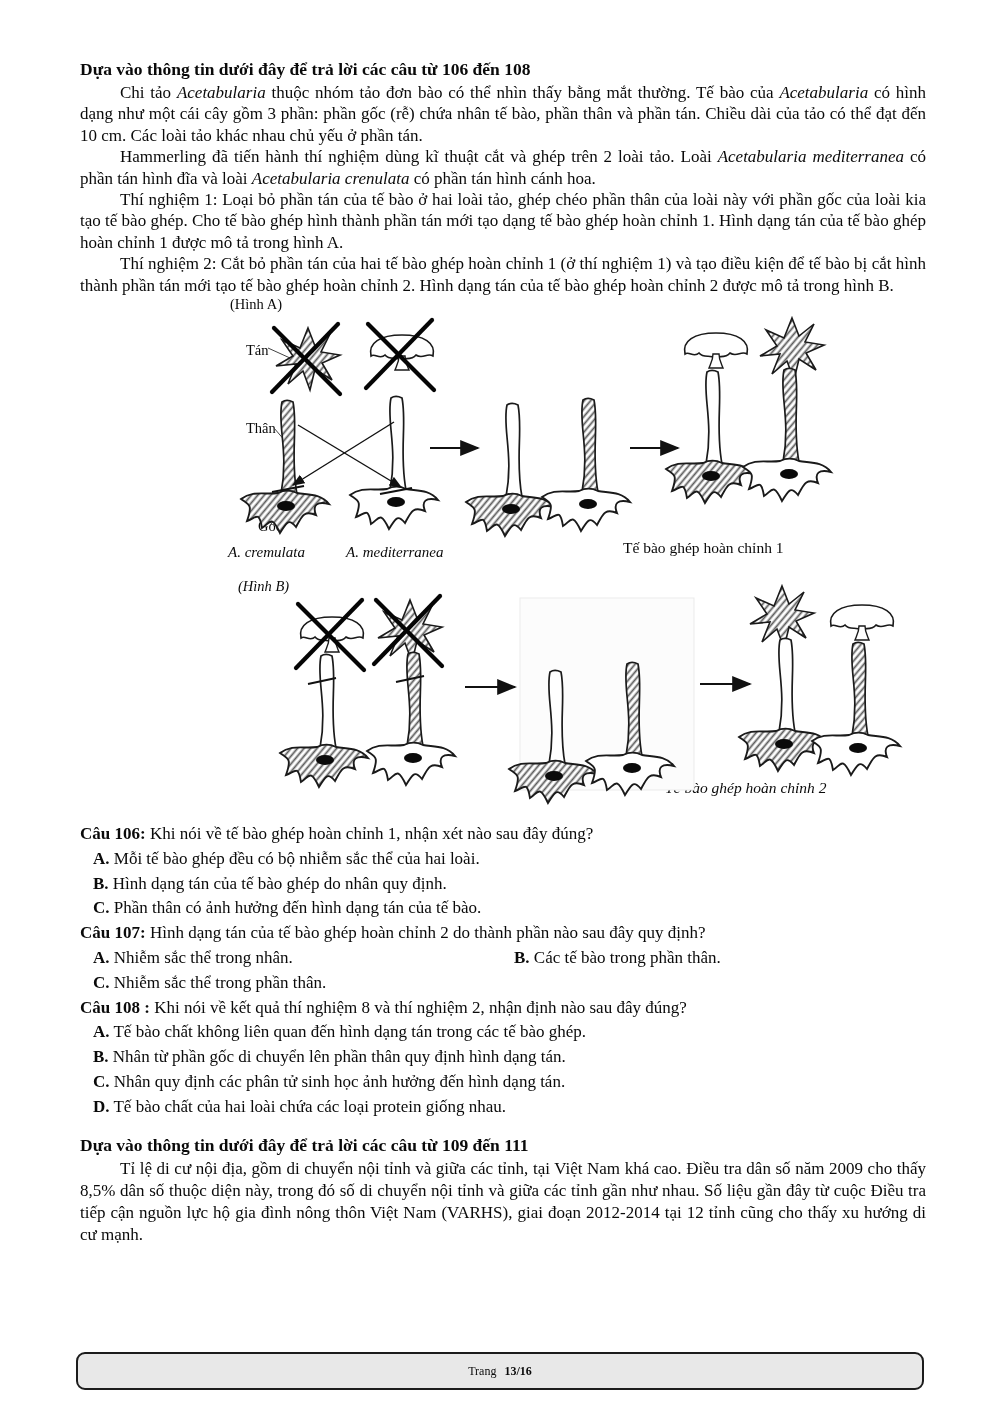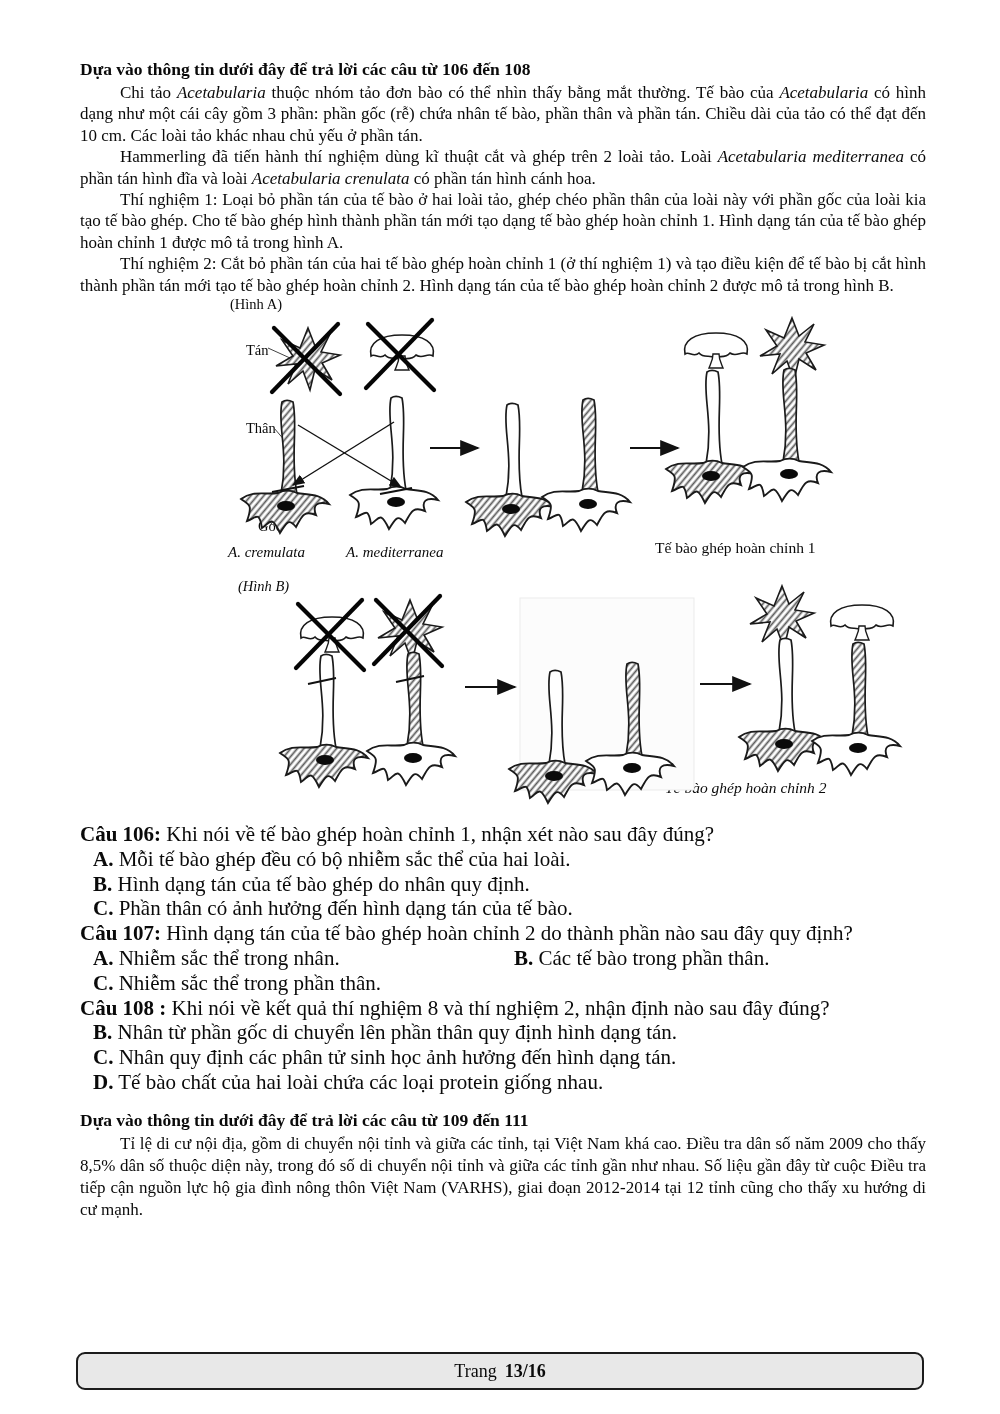--- a/index.html
+++ b/index.html
@@ -8,31 +8,31 @@
   .content{position:absolute;left:80px;top:58px;width:846px;}
   .sec-title{font-size:17.5px;font-weight:bold;margin:0 0 2px 0;line-height:22px;}
   .para{font-size:17px;line-height:21.4px;text-align:justify;text-indent:40px;margin:0;}
   .it{font-style:italic;}
   .figure{position:relative;width:846px;}
   .fig-a{height:276px;}
   .fig-b{height:250px;font-style:italic;}
   .figlabel{position:absolute;font-size:14.5px;line-height:16px;white-space:nowrap;}
   .figlabel.sp{font-style:italic;font-size:15px;}
   .figlabel.res{font-size:15.5px;}
-  .q p{margin:0;font-size:21px;line-height:24.8px;text-align:left;}
+  .q p{margin:0;font-size:17px;line-height:24.8px;text-align:left;}
   .opt{padding-left:13px;}
   .opt2col{display:grid;grid-template-columns:421px auto;padding-left:13px;}
   .opt2col p{padding-left:0;}
   .qnum{font-weight:bold;}
   .oletter{font-weight:bold;}
   .sec2{margin-top:14px;}
   .mig{line-height:22.2px;}
   .footer{position:absolute;left:76px;top:1352px;width:844px;height:34px;
     border:2px solid #1c1c1c;border-radius:9px;background:#e8e8e8;
-    display:flex;align-items:center;justify-content:center;font-size:18px;}
+    display:flex;align-items:center;justify-content:center;font-size:12px;}
   .footer b{margin-left:8px;}
   svg{display:block;}
 </style>
 </head>
 <body>
 
 <div class="page">
   <div class="content">
 
     <h3 class="sec-title">Dựa vào thông tin dưới đây để trả lời các câu từ 106 đến 108</h3>
@@ -44,21 +44,21 @@
     <p class="para">Thí nghiệm 1: Loại bỏ phần tán của tế bào ở hai loài tảo, ghép chéo phần thân của loài này với phần gốc của loài kia tạo tế bào ghép. Cho tế bào ghép hình thành phần tán mới tạo dạng tế bào ghép hoàn chỉnh 1. Hình dạng tán của tế bào ghép hoàn chỉnh 1 được mô tả trong hình A.</p>
     <p class="para">Thí nghiệm 2: Cắt bỏ phần tán của hai tế bào ghép hoàn chỉnh 1 (ở thí nghiệm 1) và tạo điều kiện để tế bào bị cắt hình thành phần tán mới tạo tế bào ghép hoàn chỉnh 2. Hình dạng tán của tế bào ghép hoàn chỉnh 2 được mô tả trong hình B.</p>
 
     <div class="figure fig-a">
       <span class="figlabel" style="left:150px;top:0;">(Hình A)</span>
       <span class="figlabel" style="left:166px;top:46px;">Tán</span>
       <span class="figlabel" style="left:166px;top:124px;">Thân</span>
       <span class="figlabel" style="left:166px;top:222px;margin-left:12px;">Gốc</span>
       <span class="figlabel sp" style="left:148px;top:248px;">A. cremulata</span>
       <span class="figlabel sp" style="left:266px;top:248px;">A. mediterranea</span>
-      <span class="figlabel res" style="left:543px;top:244px;margin-left:32px;">Tế bào ghép hoàn chỉnh 1</span>
+      <span class="figlabel res" style="left:543px;top:244px;">Tế bào ghép hoàn chỉnh 1</span>
 
       <svg style="position:absolute;left:100px;top:14px;" width="668" height="250" viewBox="0 0 668 250">
         <defs>
           <pattern id="hatch" width="5" height="5" patternUnits="userSpaceOnUse" patternTransform="rotate(40)">
             <rect width="5" height="5" fill="#ffffff"></rect>
             <line x1="2.5" y1="0" x2="2.5" y2="5" stroke="#5a5a5a" stroke-width="1.8"></line>
           </pattern>
           <path id="stalk" d="M -5 0 C -10 22, 2 50, -6 92 C -2 96, 7 96, 10 92 C 3 55, 11 25, 6 0 C 2 -2, -2 -2, -5 0 Z"></path>
           <path id="base" d="M -9 91 C -22 93, -34 88, -46 97 C -38 103, -34 102, -40 119 C -31 116, -28 108, -25 126 C -17 121, -16 112, -7 131 C -1 122, 1 115, 9 125 C 15 114, 17 108, 29 113 C 25 103, 30 99, 42 102 C 33 91, 20 93, 10 91 C 4 88, -3 88, -9 91 Z"></path>
           <path id="star" d="M0 -30 L7 -12 L22 -24 L13 -6 L32 -3 L14 5 L24 22 L7 11 L2 32 L-5 13 L-20 26 L-12 6 L-32 8 L-15 -2 L-26 -18 L-8 -10 Z"></path>
@@ -221,20 +221,21 @@
       <p><b class="qnum">Câu 107:</b> <span>Hình dạng tán của tế bào ghép hoàn chỉnh 2 do thành phần nào sau đây quy định?</span></p>
       <div class="opt2col">
         <p><b class="oletter">A.</b> <span>Nhiễm sắc thể trong nhân.</span></p>
         <p><b class="oletter">B.</b> <span>Các tế bào trong phần thân.</span></p>
         <p><b class="oletter">C.</b> <span>Nhiễm sắc thể trong phần thân.</span></p>
       </div>
     </div>
 
     <div class="q">
       <p><b class="qnum">Câu 108 :</b> <span>Khi nói về kết quả thí nghiệm 8 và thí nghiệm 2, nhận định nào sau đây đúng?</span></p>
+      <p class="opt"><b class="oletter">A.</b> <span>Tế bào chất không liên quan đến hình dạng tán trong các tế bào ghép.</span></p>
       <p class="opt"><b class="oletter">B.</b> <span>Nhân từ phần gốc di chuyển lên phần thân quy định hình dạng tán.</span></p>
       <p class="opt"><b class="oletter">C.</b> <span>Nhân quy định các phân tử sinh học ảnh hưởng đến hình dạng tán.</span></p>
       <p class="opt"><b class="oletter">D.</b> <span>Tế bào chất của hai loài chứa các loại protein giống nhau.</span></p>
     </div>
 
     <h3 class="sec-title sec2">Dựa vào thông tin dưới đây để trả lời các câu từ 109 đến 111</h3>
     <p class="para mig">Tỉ lệ di cư nội địa, gồm di chuyển nội tỉnh và giữa các tỉnh, tại Việt Nam khá cao. Điều tra dân số năm 2009 cho thấy 8,5% dân số thuộc diện này, trong đó số di chuyển nội tỉnh và giữa các tỉnh gần như nhau. Số liệu gần đây từ cuộc Điều tra tiếp cận nguồn lực hộ gia đình nông thôn Việt Nam (VARHS), giai đoạn 2012-2014 tại 12 tỉnh cũng cho thấy xu hướng di cư mạnh.</p>
 
   </div>
 

